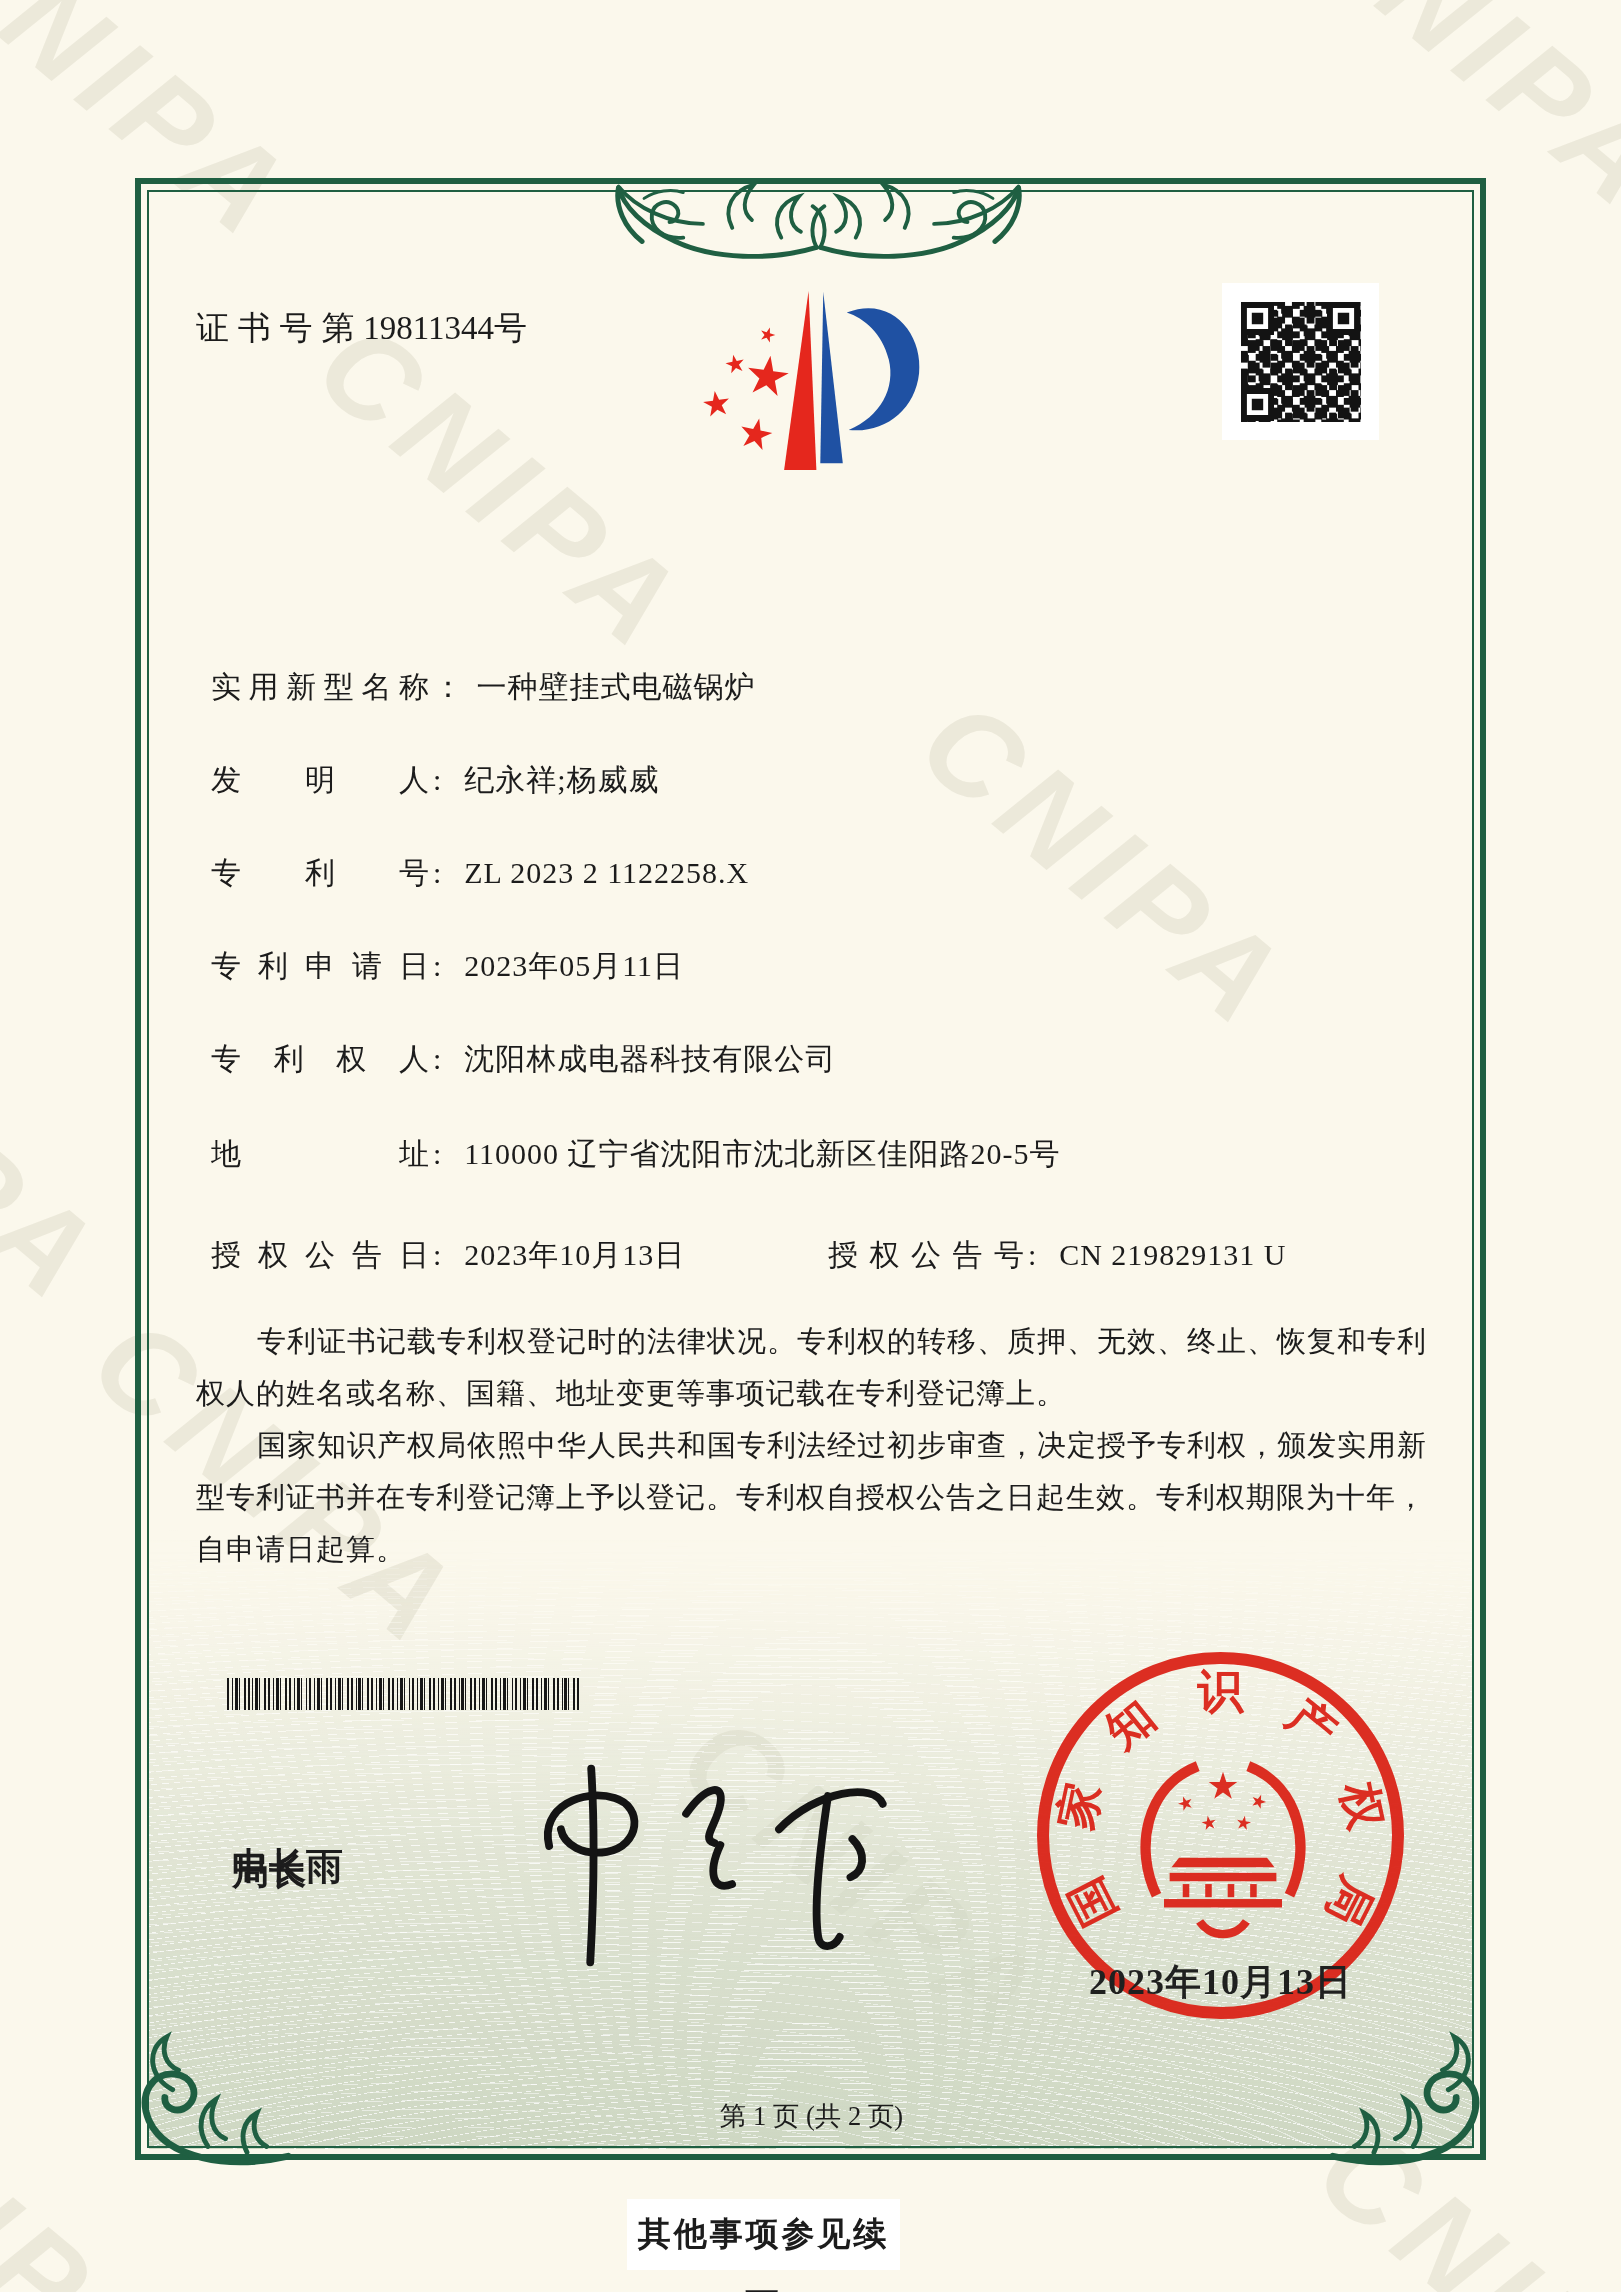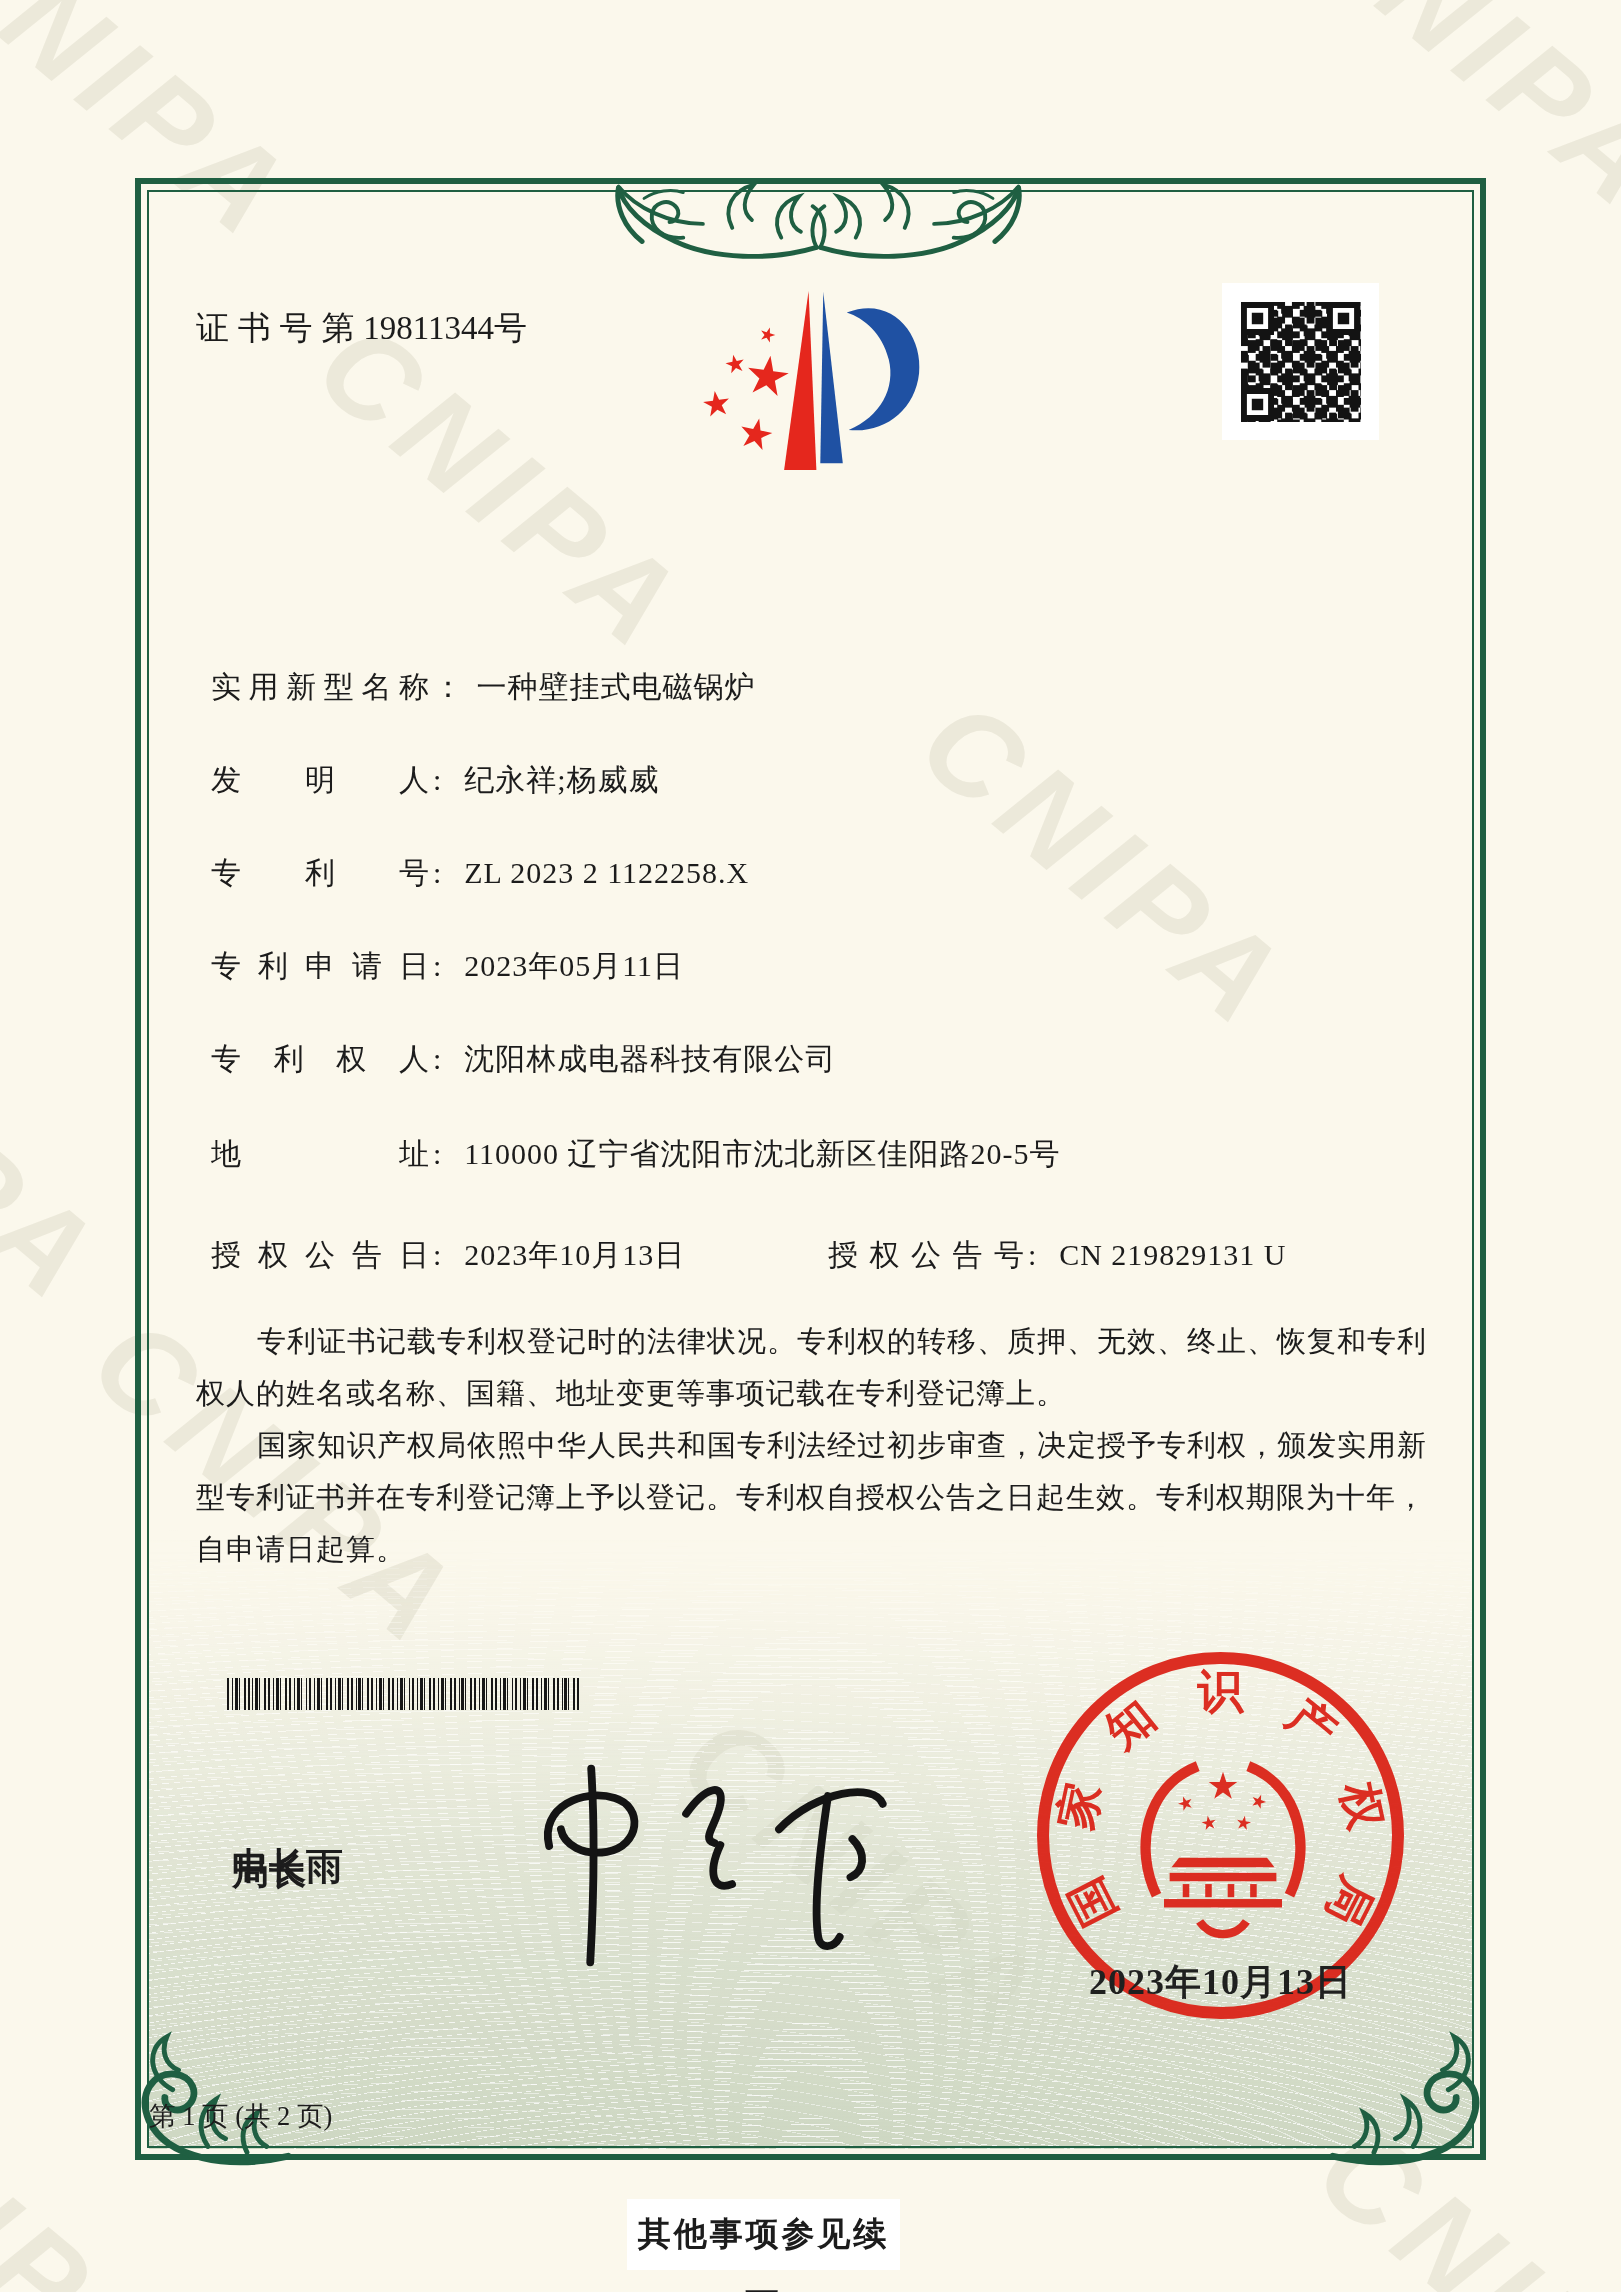--- a/index.html
+++ b/index.html
@@ -69,21 +69,21 @@
 
   
   .seal{position:absolute;left:1037px;top:1652px;width:367px;height:367px;border-radius:50%;
       border:12.7px solid #db2418;box-sizing:border-box;z-index:6;opacity:.95;}
   .seal-char{position:absolute;left:50%;top:50%;font-size:46px;font-weight:700;color:#db2418;}
   .emblem{position:absolute;left:71px;top:74px;}
   .seal-date{position:absolute;left:0;top:294px;width:100%;text-align:center;
       font-size:36px;font-weight:600;color:#161616;letter-spacing:1px;}
 
   
-  .page-num{position:absolute;left:149px;top:2098px;width:1325px;
+  .page-num{position:absolute;left:149px;top:2098px;width:1325px;text-align:center;
       font-size:26.5px;z-index:5;font-family:Liberation Serif, serif;}
   .note-box{position:absolute;left:627px;top:2199px;width:273px;height:71px;background:#ffffff;
       text-align:center;line-height:71px;font-size:33px;letter-spacing:2.9px;font-weight:600;z-index:5;}
 </style>
 </head>
 <body>
 
 <div class="page">
 
   <span class="wm" style="left:-9.8px;top:-118px">CNIPA</span>

